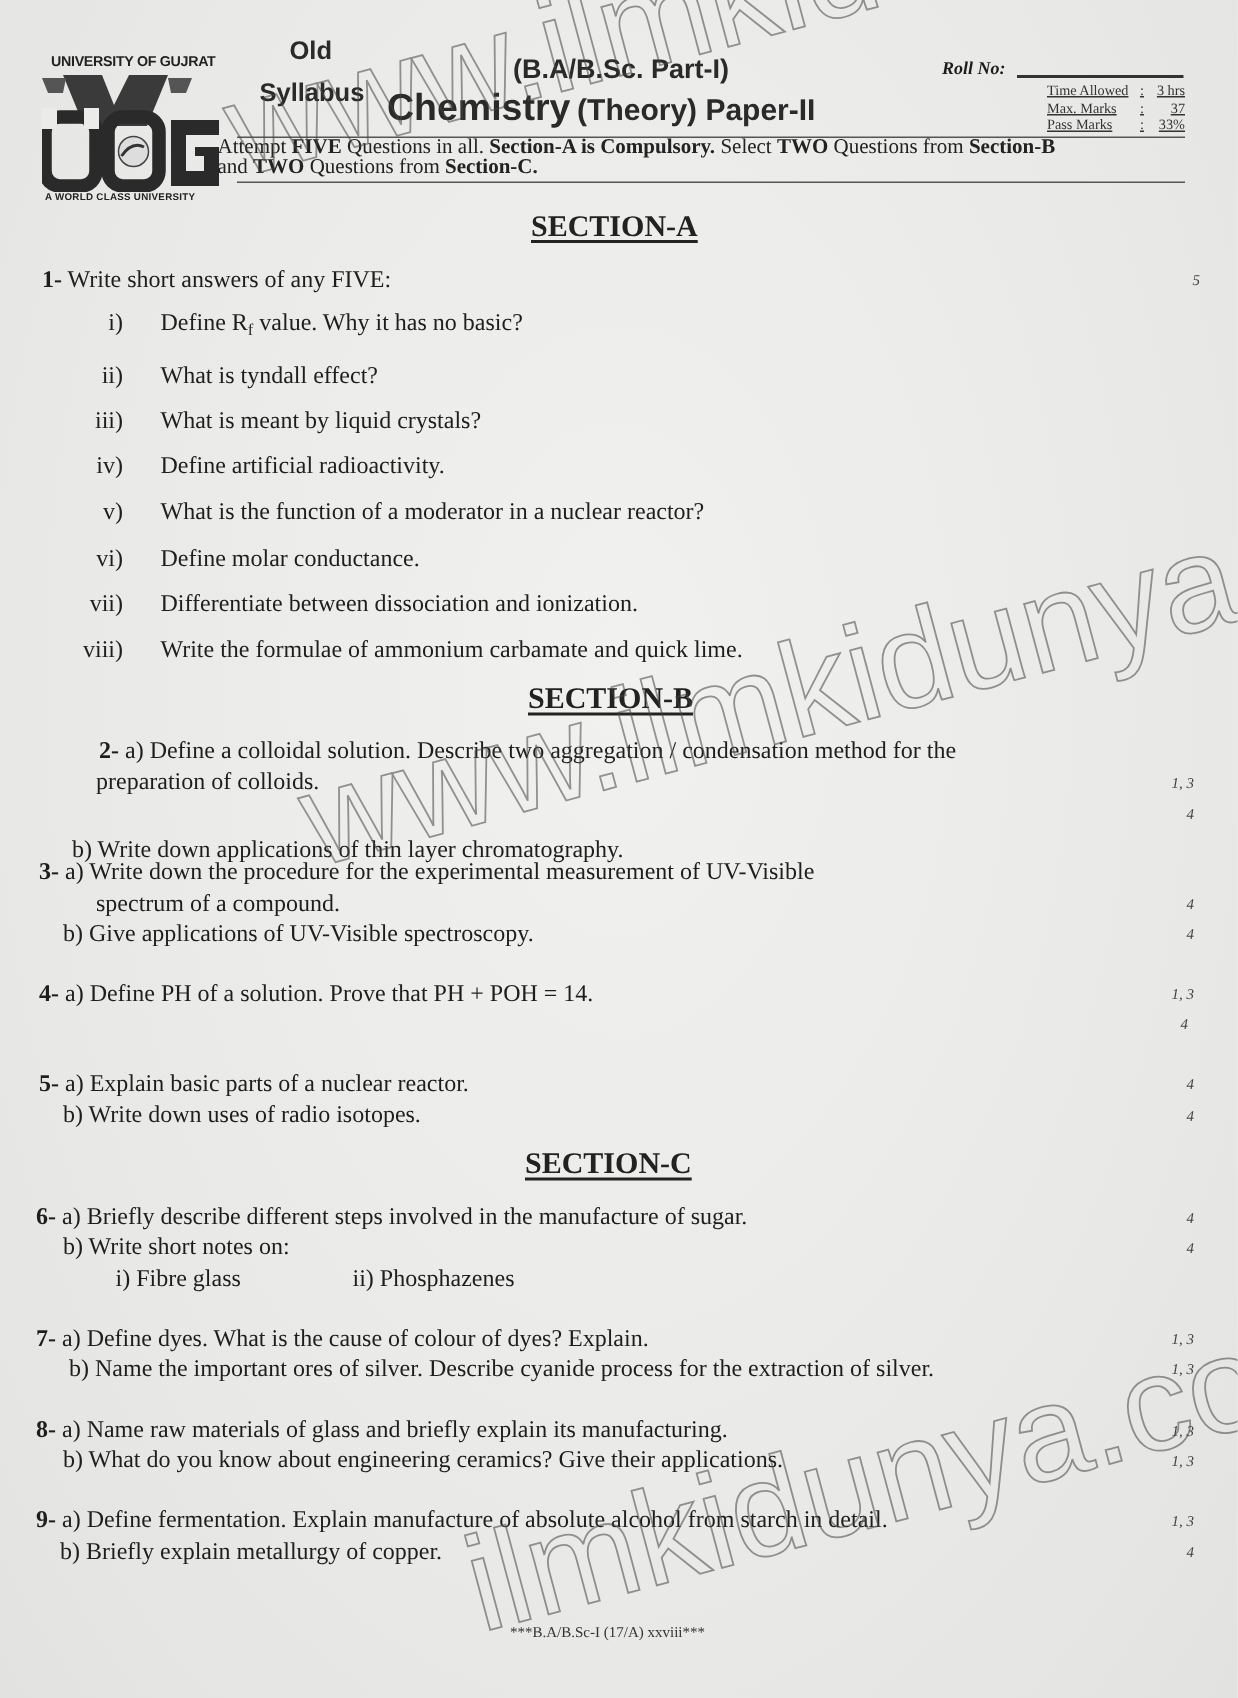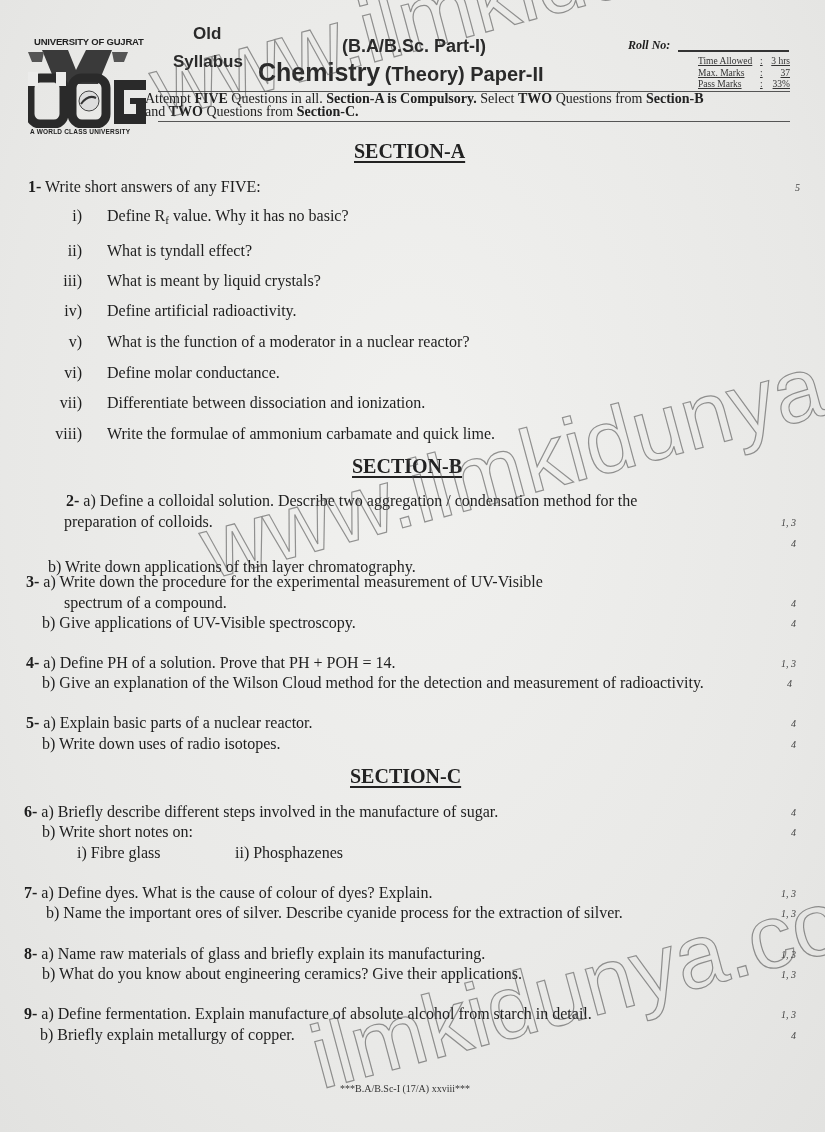--- a/index.html
+++ b/index.html
@@ -158,21 +158,20 @@
   <div class="marks" style="left:766px; top:538px;">4</div>
 
   <div class="line" style="left:26px; top:573px;"><span class="qnum">3-</span> <span>a) Write down the procedure for the experimental measurement of UV-Visible</span></div>
   <div class="line" style="left:64px; top:594px;">spectrum of a compound.</div>
   <div class="marks" style="left:766px; top:598px;">4</div>
   <div class="line" style="left:42px; top:614px;">b) Give applications of UV-Visible spectroscopy.</div>
   <div class="marks" style="left:766px; top:618px;">4</div>
 
   <div class="line" style="left:26px; top:654px;"><span class="qnum">4-</span> <span>a) Define PH of a solution. Prove that PH + POH = 14.</span></div>
   <div class="marks" style="left:766px; top:658px;">1, 3</div>
-  <div class="line" style="left:42px; top:674px;">b) Give an explanation of the Wilson Cloud method for the detection and measurement of radioactivity.</div>
   <div class="marks" style="left:762px; top:678px;">4</div>
 
   <div class="line" style="left:26px; top:714px;"><span class="qnum">5-</span> <span>a) Explain basic parts of a nuclear reactor.</span></div>
   <div class="marks" style="left:766px; top:718px;">4</div>
   <div class="line" style="left:42px; top:735px;">b) Write down uses of radio isotopes.</div>
   <div class="marks" style="left:766px; top:739px;">4</div>
 
   <div class="section-title" style="left:350px; top:765px;">SECTION-C</div>
 
   <div class="line" style="left:24px; top:803px;"><span class="qnum">6-</span> <span>a) Briefly describe different steps involved in the manufacture of sugar.</span></div>

